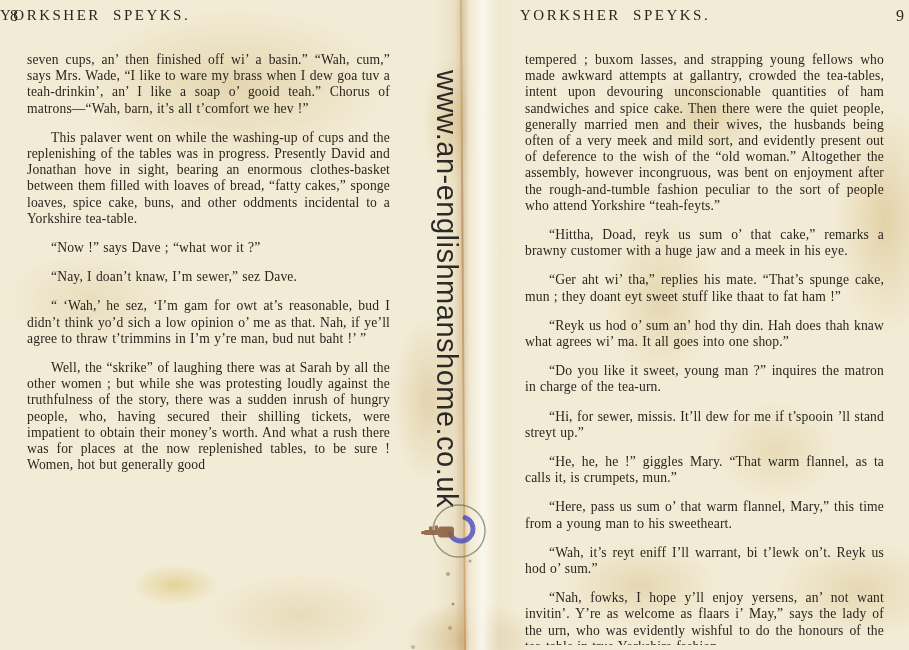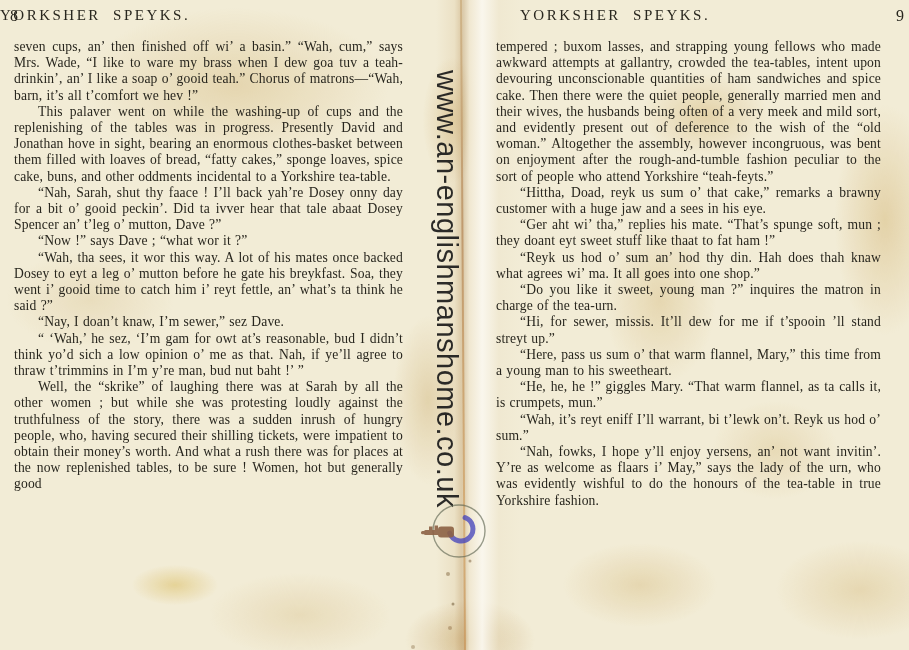--- a/index.html
+++ b/index.html
@@ -66,22 +66,22 @@
   }
   .running-title.left{left:0;width:404px;}
   .running-title.right{left:520px;width:390px;}
   
   .page{
     position:absolute;top:39px;height:606px;overflow:hidden;
     font-size:13.6px;line-height:16.2px;text-align:justify;
     color:var(--ink,#28261e);letter-spacing:.15px;word-spacing:.6px;
   }
   .page.left{left:14px;width:389px;}
-  .page.right{left:496px;width:385px;}
-  .para{margin:0;text-indent:24px;}
+  .page.right{left:512px;width:385px;}
+  .para{margin:13px;text-indent:24px;}
   .para.no-indent{text-indent:0;}
   
   .watermark{
     position:absolute;left:430px;top:70px;
     writing-mode:vertical-rl;text-orientation:mixed;
     font-family:"Liberation Sans",sans-serif;
     font-size:29px;line-height:1.1;letter-spacing:.5px;
     color:var(--watermark-ink,#161616);opacity:.9;white-space:nowrap;
   }
   .stamp{position:absolute;left:414px;top:504px;opacity:.85;}
@@ -96,37 +96,35 @@
 
 <div class="pagenum left">8</div>
 <div class="running-title left">YORKSHER SPEYKS.</div>
 
 <div class="running-title right">YORKSHER SPEYKS.</div>
 <div class="pagenum right">9</div>
 
 <div class="page left">
   <p class="para no-indent">seven cups, an’ then finished off wi’ a basin.”  “Wah, cum,” says Mrs. Wade, “I like to ware my brass when I dew goa tuv a teah-drinkin’, an’ I like a soap o’ gooid teah.”  Chorus of matrons—“Wah, barn, it’s all t’comfort we hev !”</p>
   <p class="para">This palaver went on while the washing-up of cups and the replenishing of the tables was in progress.  Presently David and Jonathan hove in sight, bearing an enormous clothes-basket between them filled with loaves of bread, “fatty cakes,” sponge loaves, spice cake, buns, and other oddments incidental to a Yorkshire tea-table.</p>
-  <p class="para">“Nah, Sarah, shut thy faace !  I’ll back yah’re Dosey onny day for a bit o’ gooid peckin’.  Did ta ivver hear that tale abaat Dosey Spencer an’ t’leg o’ mutton, Dave ?”</p>
   <p class="para">“Now !” says Dave ; “what wor it ?”</p>
-  <p class="para">“Wah, tha sees, it wor this way.  A lot of his mates once backed Dosey to eyt a leg o’ mutton before he gate his breykfast.  Soa, they went i’ gooid time to catch him i’ reyt fettle, an’ what’s ta think he said ?”</p>
   <p class="para">“Nay, I doan’t knaw, I’m sewer,” sez Dave.</p>
   <p class="para">“ ‘Wah,’ he sez, ‘I’m gam for owt at’s reasonable, bud I didn’t think yo’d sich a low opinion o’ me as that.  Nah, if ye’ll agree to thraw t’trimmins in I’m y’re man, bud nut baht !’ ”</p>
   <p class="para">Well, the “skrike” of laughing there was at Sarah by all the other women ; but while she was protesting loudly against the truthfulness of the story, there was a sudden inrush of hungry people, who, having secured their shilling tickets, were impatient to obtain their money’s worth.  And what a rush there was for places at the now replenished tables, to be sure !  Women, hot but generally good</p>
 </div>
 
 <div class="page right">
   <p class="para no-indent">tempered ; buxom lasses, and strapping young fellows who made awkward attempts at gallantry, crowded the tea-tables, intent upon devouring unconscionable quantities of ham sandwiches and spice cake.  Then there were the quiet people, generally married men and their wives, the husbands being often of a very meek and mild sort, and evidently present out of deference to the wish of the “old woman.”  Altogether the assembly, however incongruous, was bent on enjoyment after the rough-and-tumble fashion peculiar to the sort of people who attend Yorkshire “teah-feyts.”</p>
-  <p class="para">“Hittha, Doad, reyk us sum o’ that cake,” remarks a brawny customer with a huge jaw and a sees in his eye.</p>
-  <p class="para">“Ger aht wi’ tha,” replies his mate.  “That’s spunge soft, mun ; they doant eyt sweet stuff like thaat to fat ham !”</p>
+  <p class="para">“Hittha, Doad, reyk us sum o’ that cake,” remarks a brawny customer with a huge jaw and a meek in his eye.</p>
+  <p class="para">“Ger aht wi’ tha,” replies his mate.  “That’s spunge cake, mun ; they doant eyt sweet stuff like thaat to fat ham !”</p>
   <p class="para">“Reyk us hod o’ sum an’ hod thy din.  Hah does thah knaw what agrees wi’ ma.  It all goes into one shop.”</p>
   <p class="para">“Do you like it sweet, young man ?” inquires the matron in charge of the tea-urn.</p>
   <p class="para">“Hi, for sewer, missis.  It’ll dew for me if t’spooin ’ll stand streyt up.”</p>
+  <p class="para">“He, he, he !” giggles Mary.  “That warm flannel, as ta calls it, is crumpets, mun.”</p>
   <p class="para">“Here, pass us sum o’ that warm flannel, Mary,” this time from a young man to his sweetheart.</p>
-  <p class="para">“He, he, he !” giggles Mary.  “That warm flannel, as ta calls it, is crumpets, mun.”</p>
   <p class="para">“Wah, it’s reyt eniff I’ll warrant, bi t’lewk on’t.  Reyk us hod o’ sum.”</p>
   <p class="para">“Nah, fowks, I hope y’ll enjoy yersens, an’ not want invitin’.  Y’re as welcome as flaars i’ May,” says the lady of the urn, who was evidently wishful to do the honours of the tea-table in true Yorkshire fashion.</p>
 </div>
 
 <div class="watermark">www.an-englishmanshome.co.uk</div>
 
 <svg class="stamp" width="74" height="60" viewBox="0 0 74 60">
   <circle cx="45" cy="27" r="26" fill="none" style="stroke:var(--stamp-ring,#5f6652)" stroke-width="1.4" opacity=".75"></circle>
   <path d="M51.1 13.7 A12 12 0 1 1 35.7 29.1" fill="none" style="stroke:var(--stamp-blue,#4544bd)" stroke-width="5" stroke-linecap="round" opacity=".9"></path>
   <g style="fill:var(--stamp-brown,#7b4a2c)" opacity=".9">

